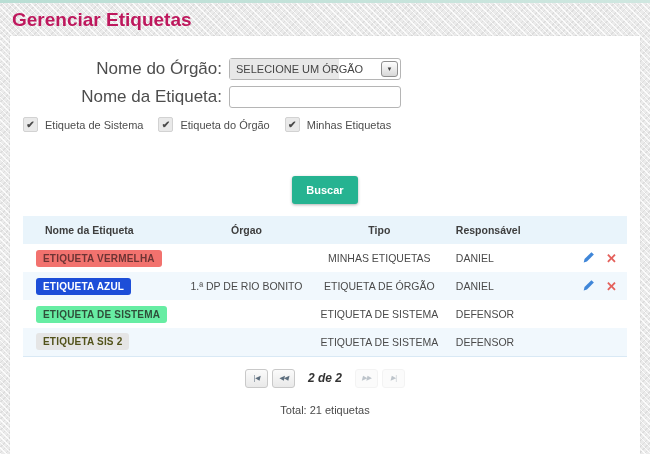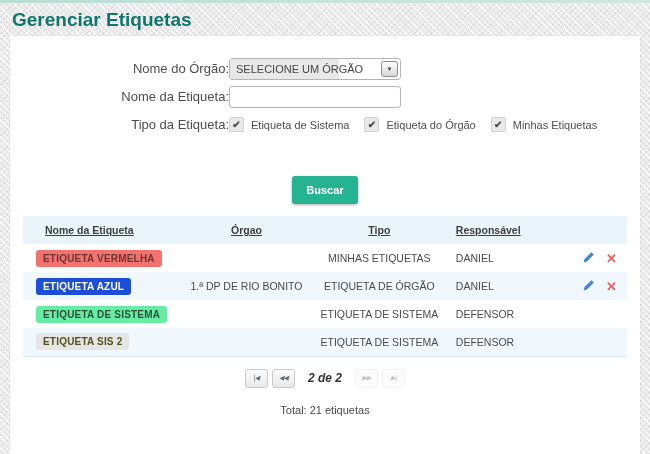--- a/index.html
+++ b/index.html
@@ -5,33 +5,33 @@
   * { margin:0; padding:0; box-sizing:border-box; }
   html,body { width:650px; height:454px; overflow:hidden; }
   body{
     font-family:"Liberation Sans", sans-serif;
     background-color:#ebebeb;
     background-image:
       repeating-linear-gradient(45deg, rgba(255,255,255,.85) 0 1px, transparent 1px 4px),
       repeating-linear-gradient(135deg, rgba(219,219,219,.9) 0 1px, transparent 1px 4px);
   }
   .top-strip{height:3px;background:linear-gradient(to right,#b9ded4,#cfe7e0);}
-  .page-title{font-size:19px;font-weight:bold;color:#0f766e;padding:6px 0 5px 12px;}
+  .page-title{font-size:19px;font-weight:bold;color:#be185d;padding:6px 0 5px 12px;}
   .panel{
     margin:0 10px;background:#fff;height:418px;padding:10px 13px 0 13px;
     box-shadow:0 0 2px rgba(0,0,0,.08);
   }
   .section-title{
     font-size:11px;font-weight:bold;color:#3c3c3c;letter-spacing:.2px;
     padding:4px 0 9px 2px;border-bottom:1px solid #dcdcdc;
   }
   
   .form{margin-top:11px;}
   .frow{display:flex;align-items:center;margin-bottom:5px;min-height:23px;}
-  .flabel{width:206px;text-align:right;font-size:13px;color:#4d4d4d;}
+  .flabel{width:206px;text-align:right;padding-right:7px;font-size:17px;color:#4d4d4d;}
   .sel{display:flex;align-items:center;width:172px;height:22px;border:1px solid #b5b5b5;
        border-radius:3px;background:#fff;}
   .sel-label{flex:1;font-size:11px;color:#454545;padding:4px 6px;white-space:nowrap;overflow:hidden;
        background:linear-gradient(to right,#e8e8e8 0,#e8e8e8 73%,#ffffff 73%);}
   .sel-btn{width:17px;height:16px;margin:0 2px;border:1px solid #8f8f8f;border-radius:3px;
        background:linear-gradient(#fefefe,#d8d8d8);display:flex;align-items:center;
        justify-content:center;font-size:6px;color:#444;cursor:pointer;}
   .sel.focused{border-color:#1f1f1f;box-shadow:inset 0 0 0 1px #1f1f1f;}
   .sel.focused .sel-btn{border-color:#2a2a2a;}
   .txt{width:172px;height:22px;border:1px solid #b5b5b5;border-radius:3px;padding:0 6px;
@@ -42,21 +42,21 @@
       display:inline-flex;align-items:center;justify-content:center;font-size:10px;
       color:#4a4a4a;font-weight:bold;cursor:pointer;}
   .cblabel{font-size:11px;color:#4d4d4d;margin-left:7px;}
   .btn{background:#26b391;color:#fff;border:none;border-radius:3px;font-weight:bold;
       font-size:11px;padding:8px 14px;box-shadow:0 1px 3px rgba(0,0,0,.3);cursor:pointer;
       font-family:inherit;}
   .buscar-wrap{text-align:center;margin-top:12px;}
   
   table{width:100%;border-collapse:collapse;margin-top:12px;table-layout:fixed;}
   thead tr{background:#e9f4fb;}
-  th{font-size:10.5px;color:#3e3e3e;padding:8px 4px;font-weight:bold;text-decoration:underline;}
+  th{font-size:10.5px;color:#3e3e3e;padding:8px 4px;font-weight:bold;}
   .w1{width:27%;} .w2{width:20%;} .w3{width:24%;} .w4{width:19%;} .w5{width:10%;}
   th.a-left{text-align:left;} th.pl{padding-left:22px;} th.a-center{text-align:center;}
   tbody td{padding:5px 4px;font-size:10.5px;color:#4a4a4a;height:28px;}
   tbody tr.alt{background:#f1f8fd;}
   tbody tr:last-child{border-bottom:1px solid #d9e9f5;}
   td.c1{padding-left:13px;}
   td.c2,td.c3{text-align:center;}
   td.c5{text-align:right;padding-right:10px;white-space:nowrap;}
   .badge{display:inline-block;padding:3px 7px;border-radius:3px;font-size:10px;
       font-weight:bold;white-space:nowrap;letter-spacing:.2px;}
@@ -90,21 +90,20 @@
         <span class="sel-btn">▼</span>
       </div>
     </div>
 
     <div class="frow">
       <div class="flabel">Nome da Etiqueta:</div>
       <input class="txt" type="text" value="" style="">
     </div>
 
     <div class="frow">
-      <div class="flabel">Tipo da Etiqueta:</div>
       <div class="cbgroup">
         <span class="cbitem">
           <span class="cb">✔</span>
           <span class="cblabel">Etiqueta de Sistema</span>
         </span>
         <span class="cbitem">
           <span class="cb">✔</span>
           <span class="cblabel">Etiqueta do Órgão</span>
         </span>
         <span class="cbitem">

